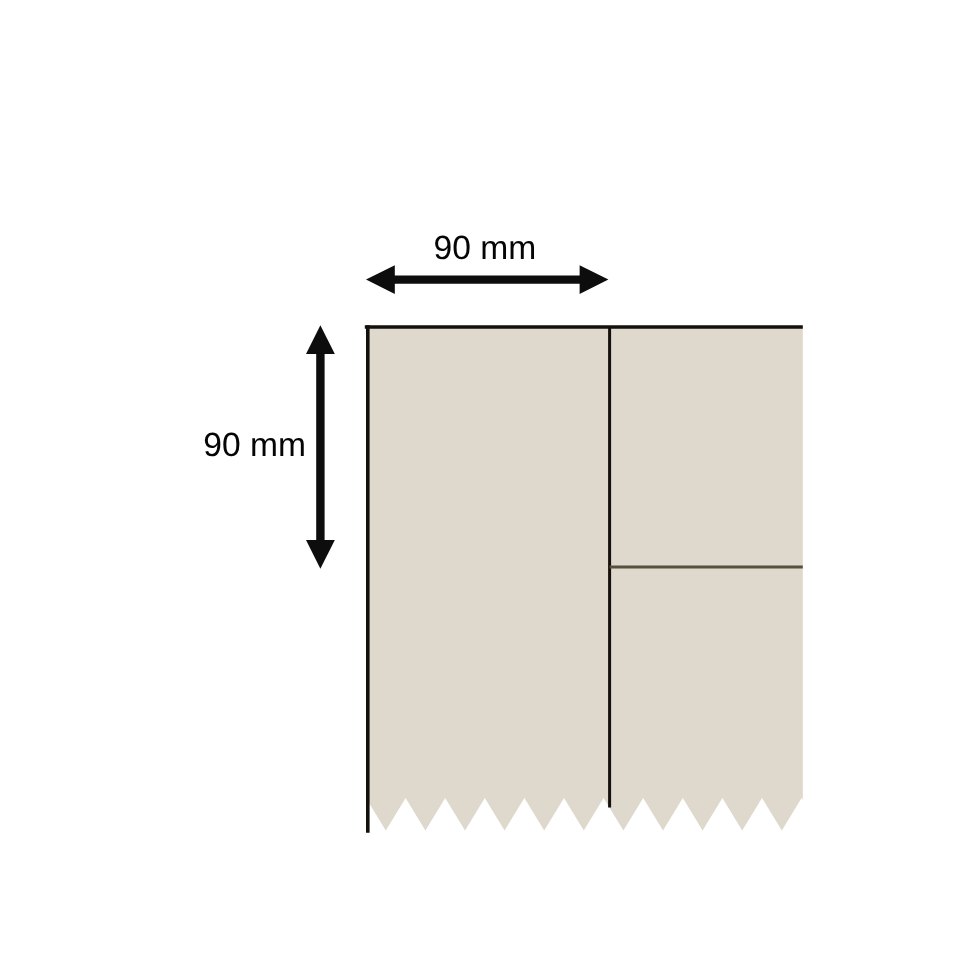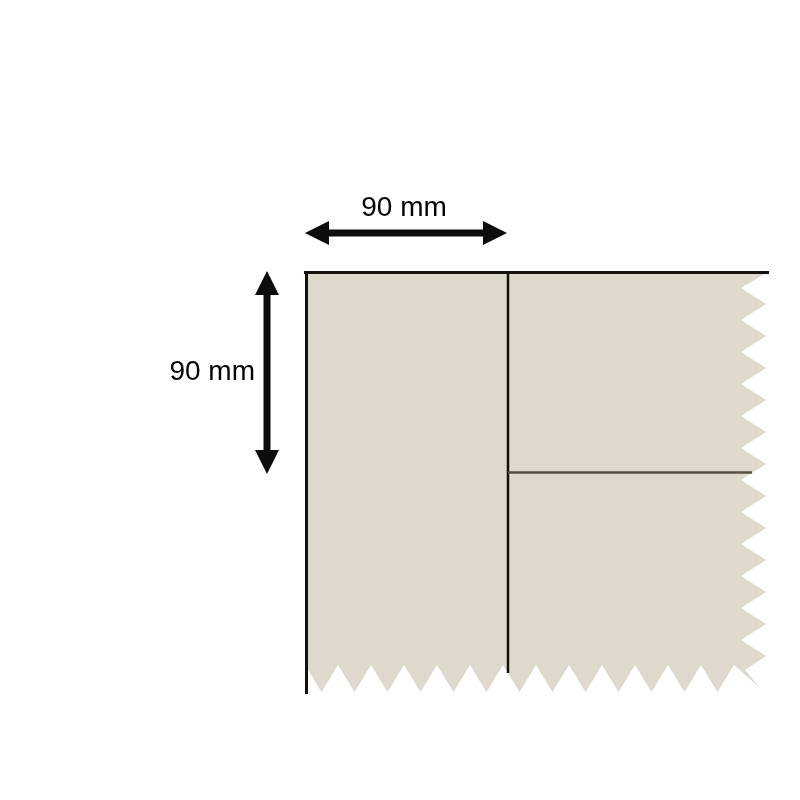--- a/index.html
+++ b/index.html
@@ -3,21 +3,21 @@
 <meta charset="utf-8">
 <style>
   html,body{
     margin:0;
     padding:0;
     background:var(--bg,#ffffff);
     font-family:"Liberation Sans", sans-serif;
   }
   .canvas{
     position:relative;
-    width:800px;
+    width:669px;
     height:800px;
     background:var(--bg,#ffffff);
     overflow:hidden;
   }
   svg.diagram{
     position:absolute;
     left:0; top:0;
   }
   .fabric{
     fill:var(--fabric,#dfd8cc);

